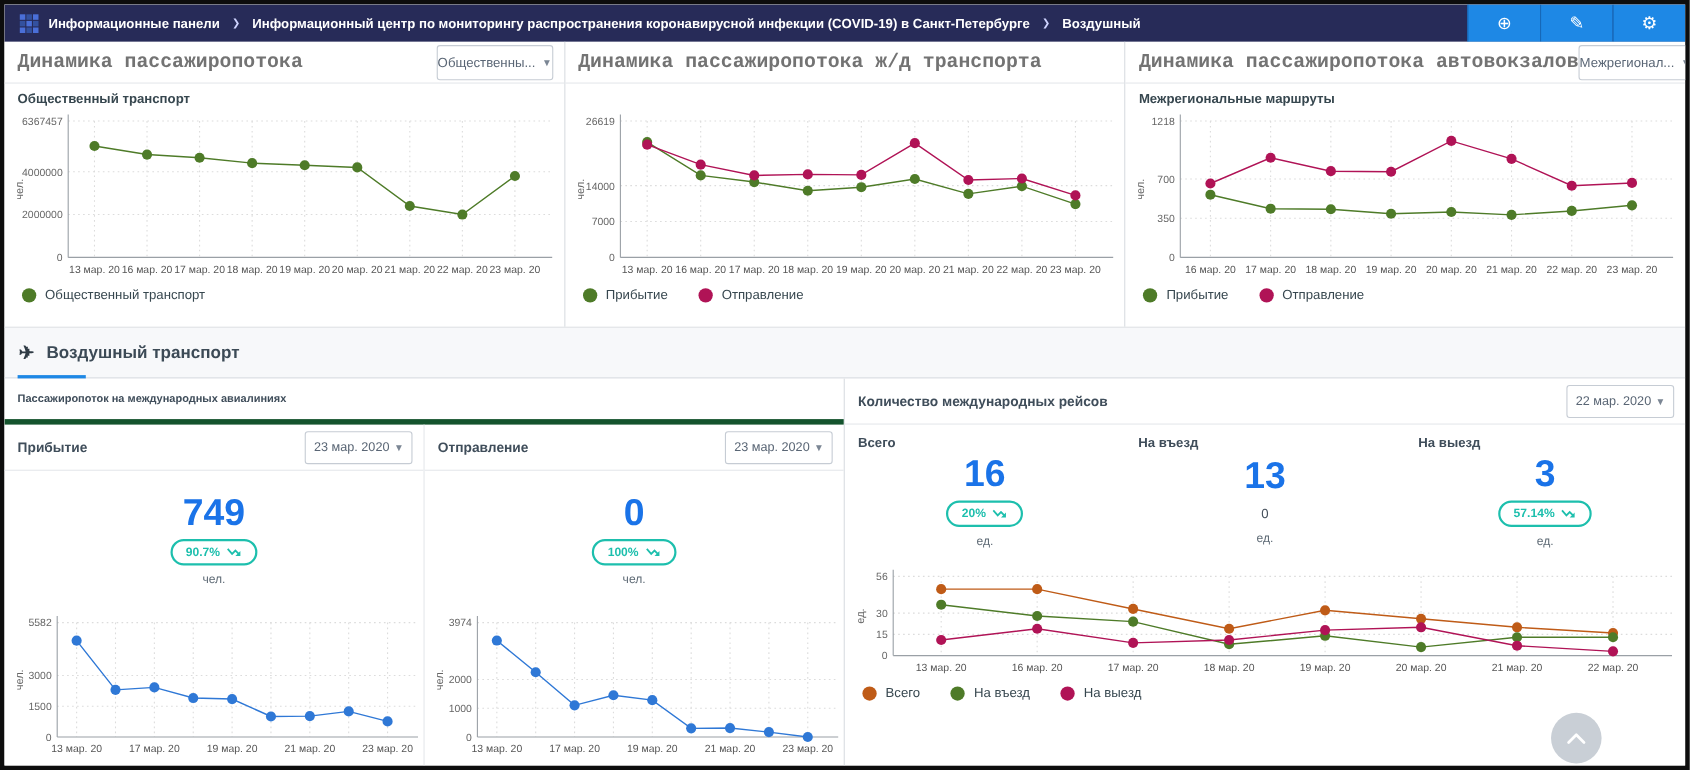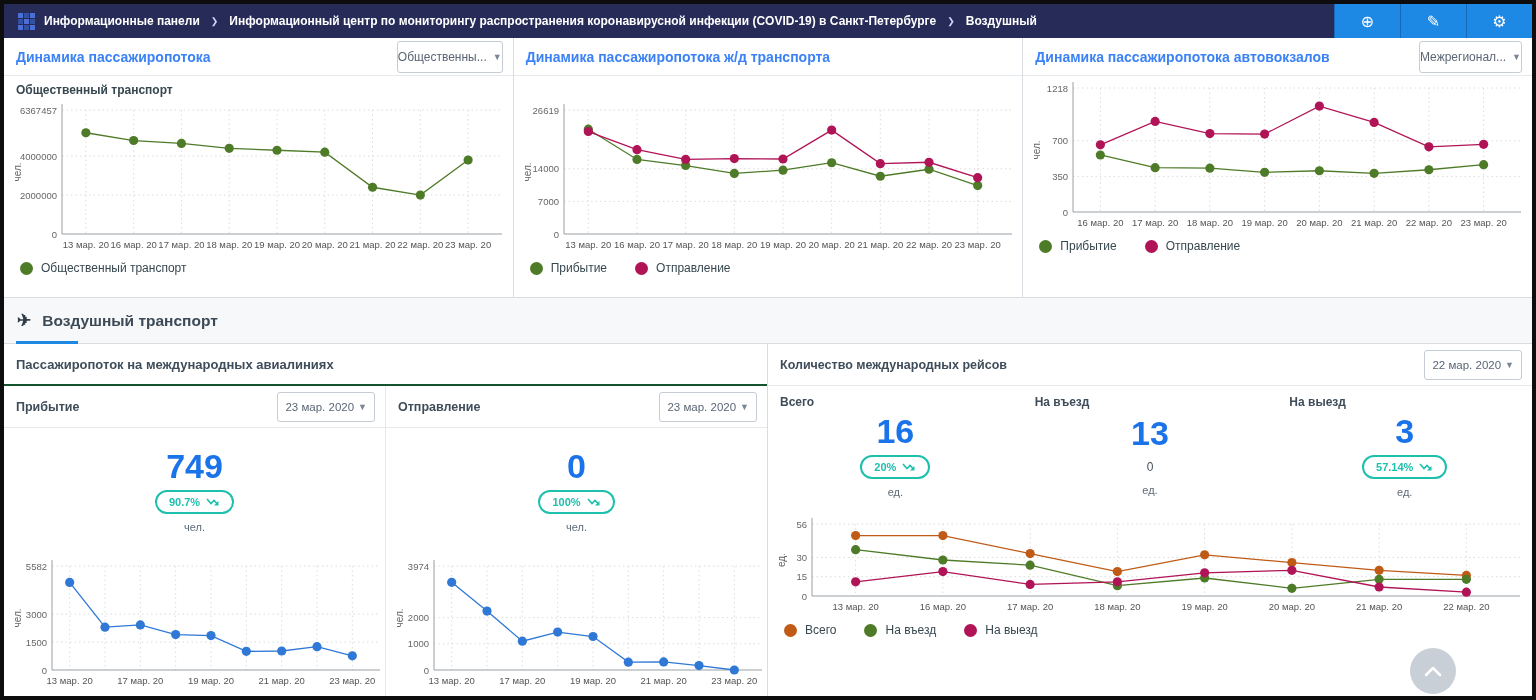--- a/index.html
+++ b/index.html
@@ -15,41 +15,41 @@
   .crumb{color:#fff;font-size:12px;font-weight:600;text-decoration:none;white-space:nowrap;}
   .sep{color:#cfd4ff;font-size:9px;padding:0 2px;}
   .nav-actions{display:flex;height:100%;flex:none;}
   .act{width:66px;height:100%;background:#1e88e5;border:none;border-left:1px solid #1668b8;color:#fff;font-size:16px;cursor:pointer;display:flex;align-items:center;justify-content:center;padding:0;}
 
   
   .row-top{display:flex;height:260px;border-bottom:1px solid #d9dde1;flex:none;background:#fff;}
   .panel{flex:1 1 0;border-right:1px solid #d9dde1;display:flex;flex-direction:column;min-width:0;}
   .panel:last-child{border-right:none;}
   .p-head{height:38px;flex:none;display:flex;align-items:center;justify-content:space-between;padding:0 10px 0 12px;border-bottom:1px solid #e5e8ec;}
-  .p-title{font-size:14px;font-weight:700;color:#3b82f6;white-space:nowrap;}
+  .p-title{font-size:18px;font-weight:700;color:#737373;white-space:nowrap;font-family:Liberation Mono, monospace;}
   .dd{height:32px;min-width:100px;border:1px solid #c6ccd4;border-radius:3px;background:#fff;color:#5a6675;font-size:12px;display:flex;align-items:center;justify-content:space-between;gap:6px;padding:0 0;cursor:pointer;white-space:nowrap;}
   .caret{font-size:9px;color:#7b8694;}
   .p-sub{min-height:22px;padding:7px 12px 0;font-size:12px;font-weight:700;color:#37474f;flex:none;}
   svg.chart{margin:2px 6px 0;flex:none;}
   .legend{display:flex;align-items:center;gap:28px;padding:9px 0 0 16px;font-size:12px;color:#37474f;}
   .lgi{display:inline-flex;align-items:center;cursor:pointer;}
   .lgi i{width:13px;height:13px;border-radius:50%;display:inline-block;margin-right:8px;}
 
   
   .tabbar{height:46px;flex:none;background:#f7f8fa;border-bottom:1px solid #d9dde1;display:flex;align-items:center;padding-left:13px;position:relative;}
   .tab{display:flex;align-items:center;gap:11px;font-size:15.5px;font-weight:600;color:#3c4a56;cursor:pointer;}
   .plane{font-size:17px;color:#2f3b45;}
   .underline{position:absolute;left:12px;bottom:-1px;width:62px;height:3px;background:#1e88e5;}
 
   
   .row-bottom{display:flex;flex:1 1 auto;background:#fff;min-height:0;}
   .bpanel{display:flex;flex-direction:column;min-width:0;}
   .bpanel.left{width:764px;flex:none;border-right:1px solid #d9dde1;}
   .bpanel.right{flex:1 1 0;position:relative;}
-  .b-head{height:42px;flex:none;display:flex;align-items:center;padding:0 12px;font-size:13px;font-weight:700;color:#3f4d5a;border-bottom:2px solid #14532d;}
+  .b-head{height:42px;flex:none;display:flex;align-items:center;padding:0 12px;font-size:10px;font-weight:700;color:#3f4d5a;border-bottom:5px solid #14532d;}
   .b-sub{height:42px;flex:none;display:flex;align-items:center;justify-content:space-between;padding:0 10px 0 12px;border-bottom:1px solid #e5e8ec;font-size:12.5px;font-weight:700;color:#3f4d5a;}
   .date{height:30px;border:1px solid #c6ccd4;border-radius:3px;background:#fff;color:#5a6675;font-size:11.5px;padding:0 7px;display:flex;align-items:center;gap:4px;cursor:pointer;white-space:nowrap;}
   .b-cols{display:flex;flex:1;min-height:0;}
   .b-col{flex:1 1 0;display:flex;flex-direction:column;min-width:0;}
   .b-col:first-child{border-right:1px solid #e5e8ec;}
   .stat{height:126px;flex:none;display:flex;flex-direction:column;align-items:center;justify-content:center;gap:7px;}
   .num{font-size:34px;font-weight:700;color:#1a73e8;line-height:1;}
   .badge{display:inline-flex;align-items:center;gap:6px;border:2px solid #1dbfad;color:#1dbfad;border-radius:15px;padding:4px 12px;font-size:11px;font-weight:700;}
   .unit{font-size:11px;color:#5f6b76;}
   .plain0{font-size:12px;color:#46515c;padding:3px 0;}
@@ -218,20 +218,21 @@
     </section>
 
     <section class="panel">
       <div class="p-head">
         <span class="p-title">Динамика пассажиропотока автовокзалов</span>
         <button class="dd">
             <span>Межрегионал...</span>
             <span class="caret">▼</span>
           </button>
       </div>
+      <div class="p-sub">Межрегиональные маршруты</div>
       <svg class="chart" width="494" height="152" viewBox="0 0 494 152">
           <line x1="71.375" y1="10" x2="71.375" y2="134" stroke="#dcdcdc" stroke-dasharray="1.5,3"></line>
           <line x1="126.125" y1="10" x2="126.125" y2="134" stroke="#dcdcdc" stroke-dasharray="1.5,3"></line>
           <line x1="180.875" y1="10" x2="180.875" y2="134" stroke="#dcdcdc" stroke-dasharray="1.5,3"></line>
           <line x1="235.625" y1="10" x2="235.625" y2="134" stroke="#dcdcdc" stroke-dasharray="1.5,3"></line>
           <line x1="290.375" y1="10" x2="290.375" y2="134" stroke="#dcdcdc" stroke-dasharray="1.5,3"></line>
           <line x1="345.125" y1="10" x2="345.125" y2="134" stroke="#dcdcdc" stroke-dasharray="1.5,3"></line>
           <line x1="399.875" y1="10" x2="399.875" y2="134" stroke="#dcdcdc" stroke-dasharray="1.5,3"></line>
           <line x1="454.625" y1="10" x2="454.625" y2="134" stroke="#dcdcdc" stroke-dasharray="1.5,3"></line>
           <text class="yt" x="39" y="137.5">0</text>

